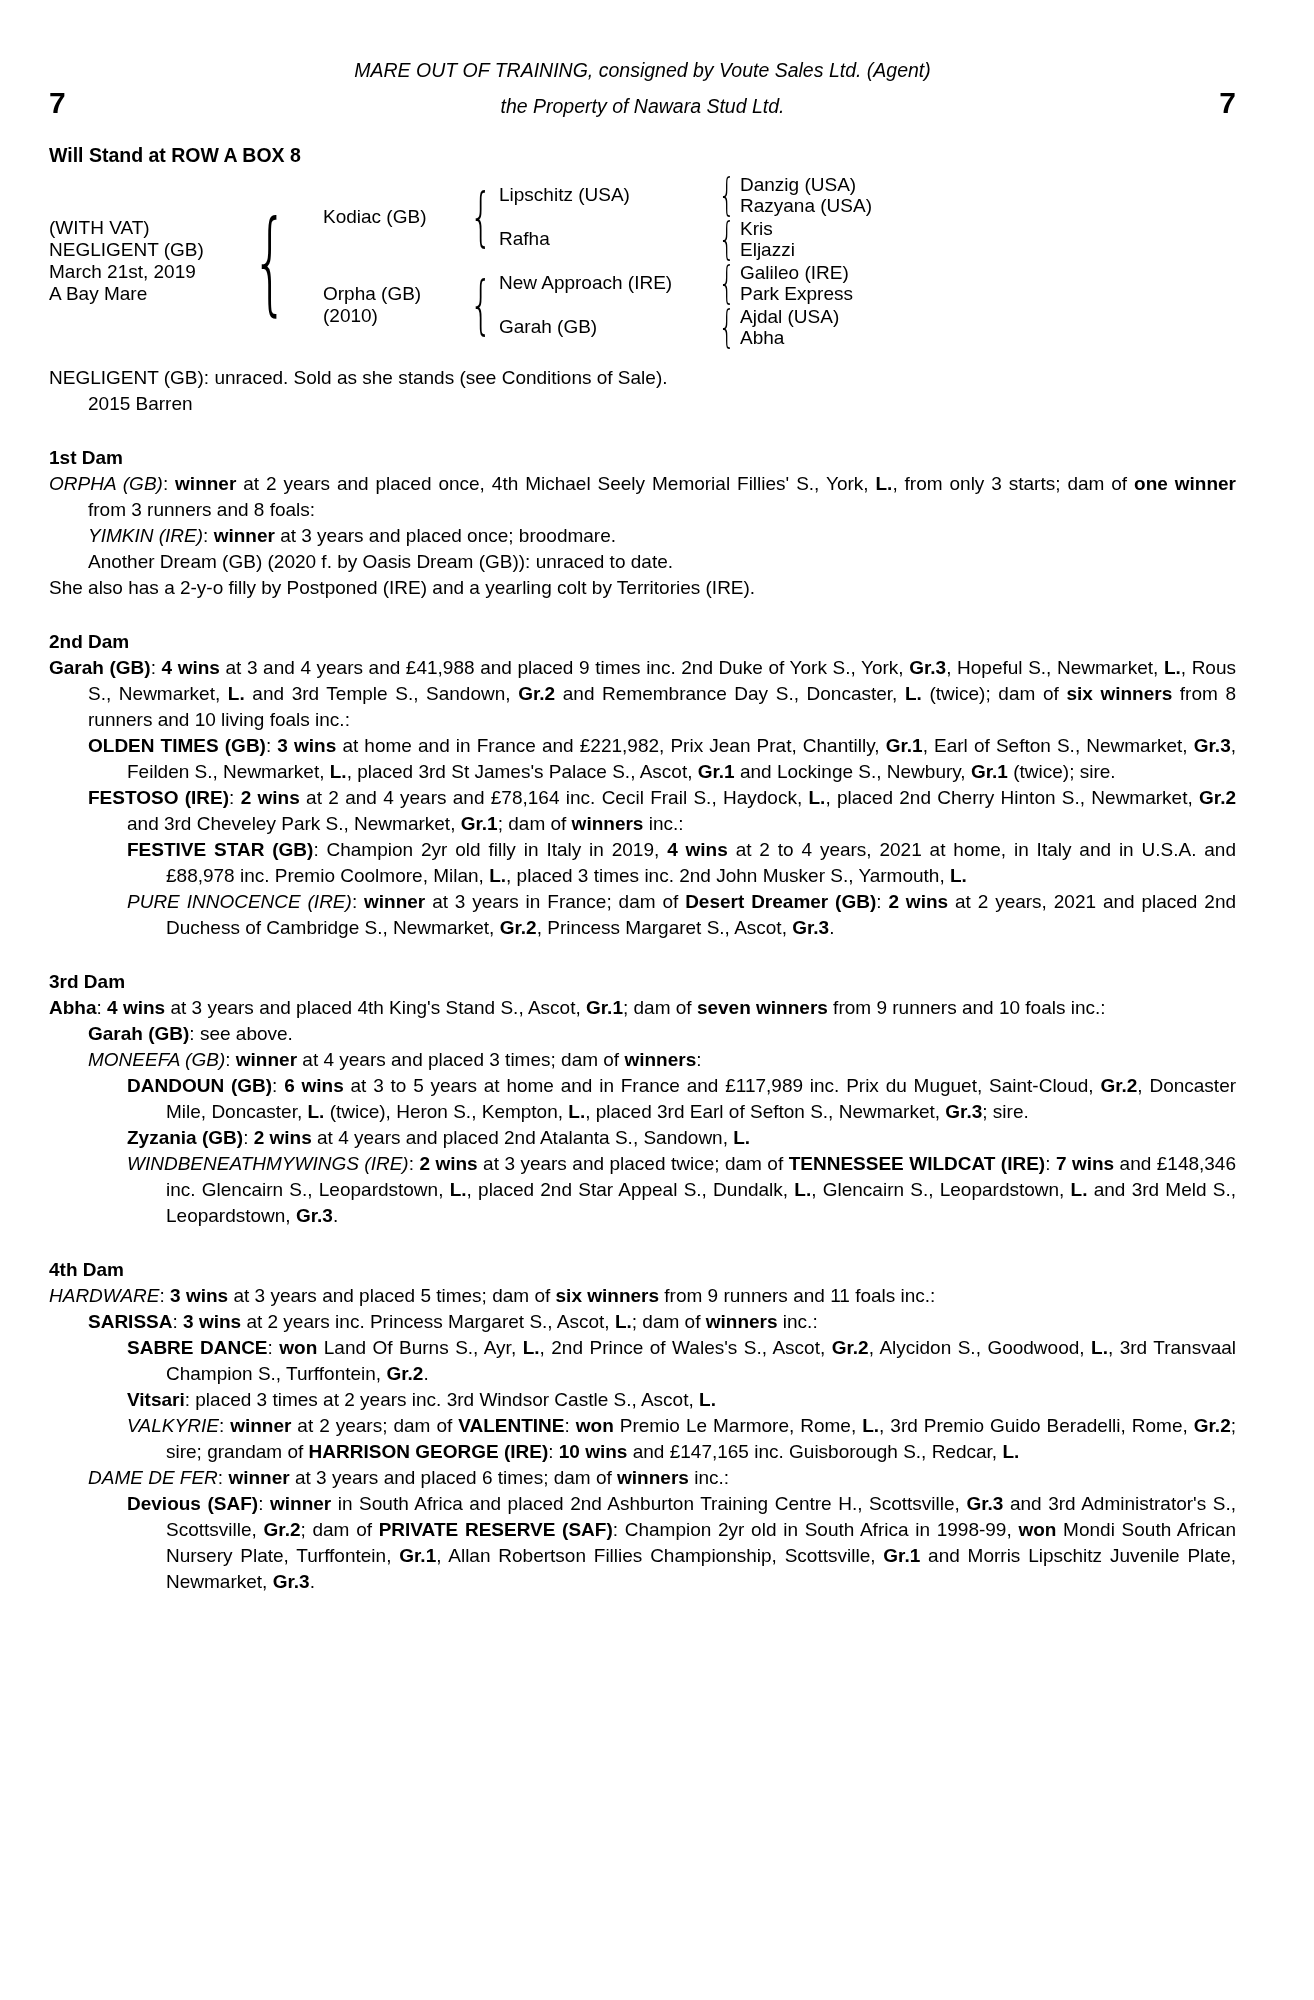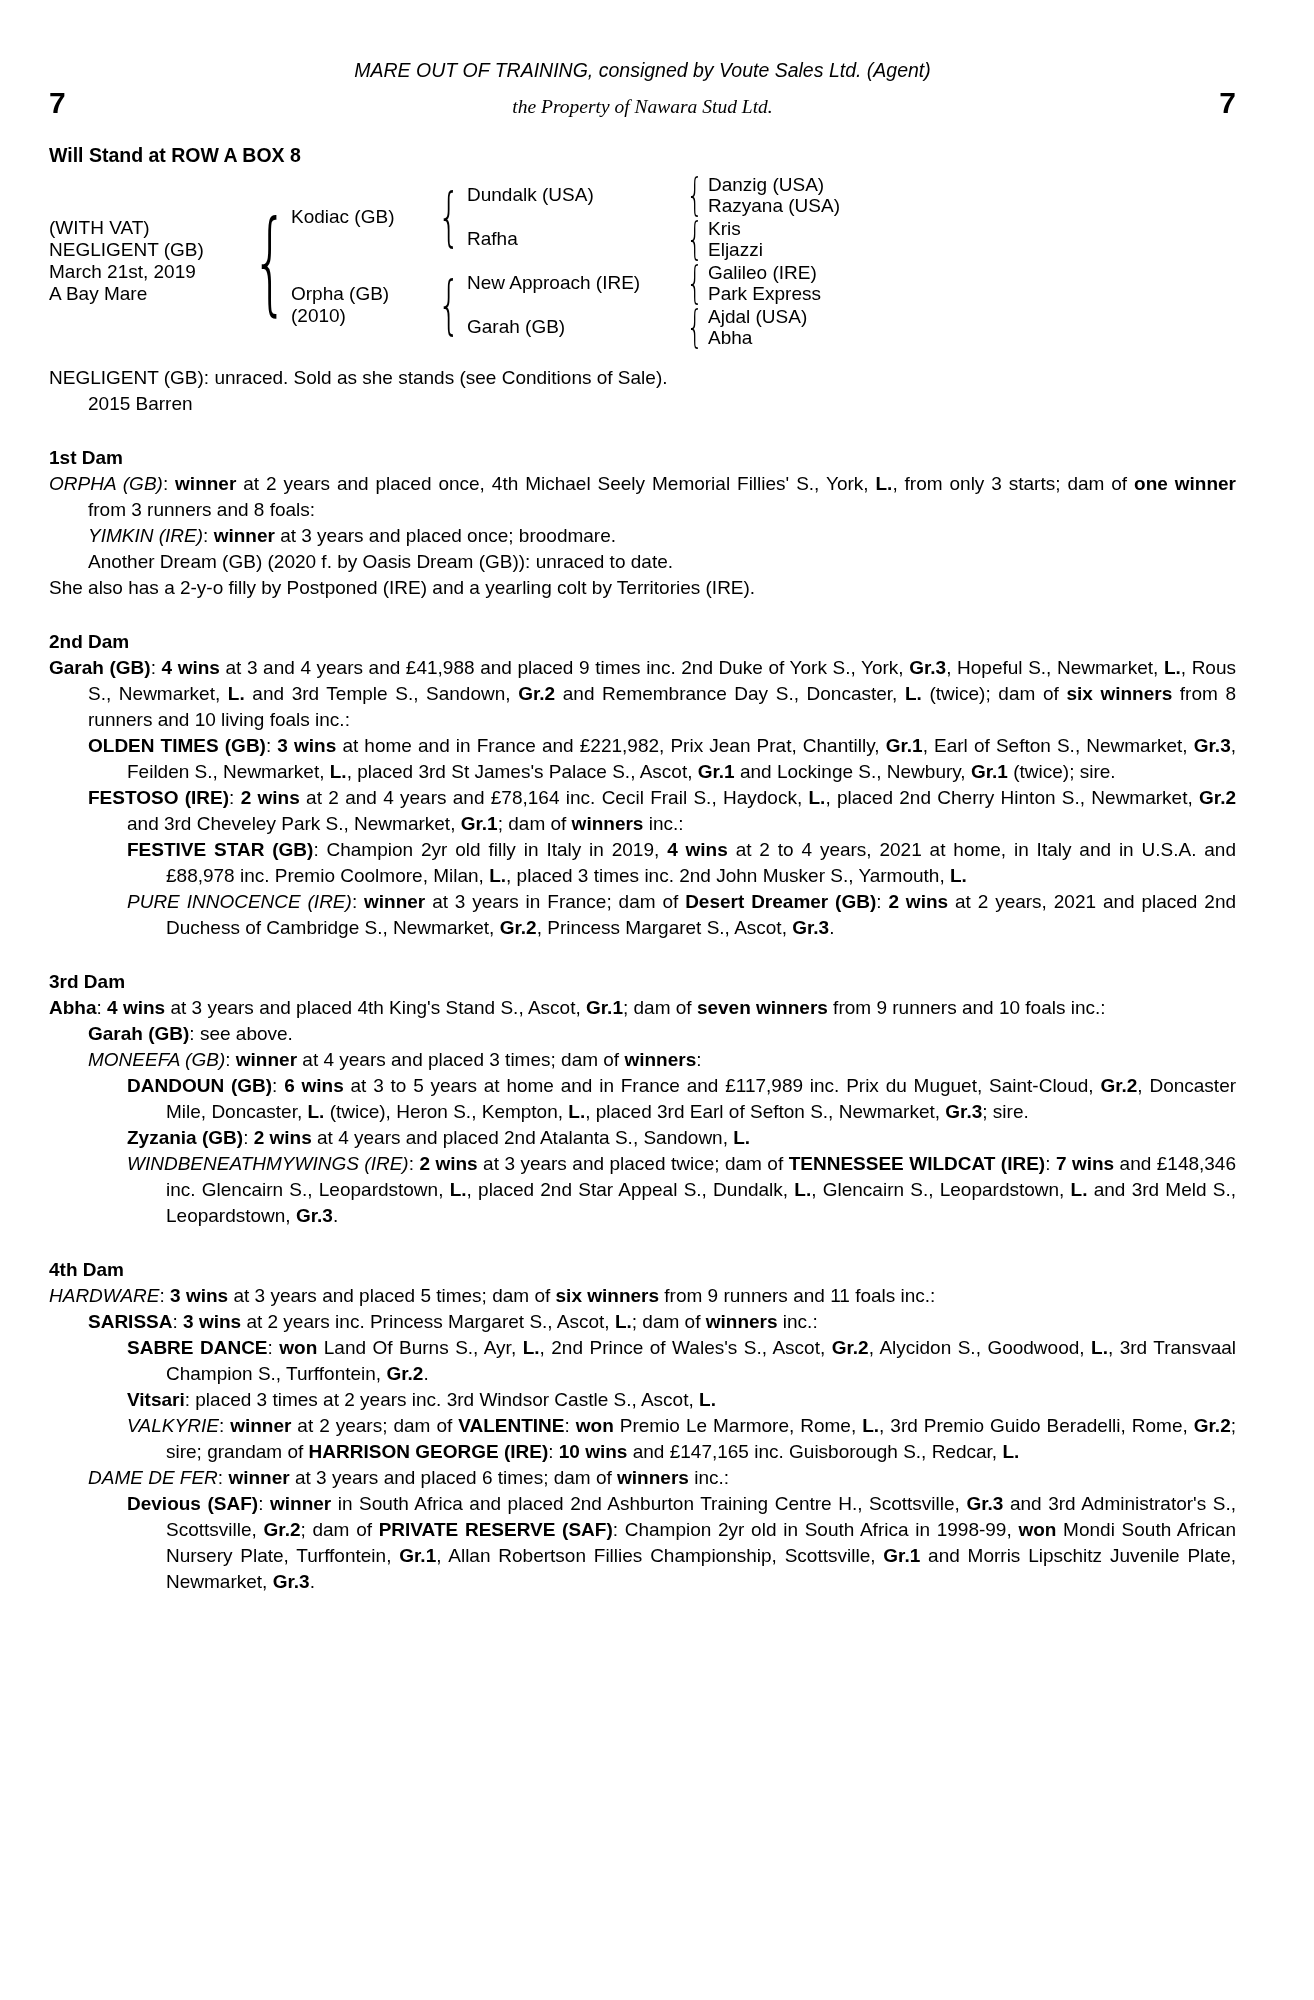--- a/index.html
+++ b/index.html
@@ -10,30 +10,30 @@
     font-family:"Liberation Sans","DejaVu Sans",sans-serif;
     font-size:19px;
   }
   .page { padding:58px 78px 0 49px; }
 
   
   .consign-line { text-align:center; font-style:italic; font-size:19.5px; line-height:24px; }
   .header-row { display:flex; align-items:baseline; margin-top:4px; }
   .lot-num { font-size:30px; font-weight:bold; width:70px; line-height:34px; }
   .lot-num.right { text-align:right; }
-  .property-line { flex:1; text-align:center; font-style:italic; font-size:19.5px;font-family:Liberation Serif, serif; }
+  .property-line { flex:1; text-align:center; font-style:italic; font-size:19.5px; }
   .stand-line { font-weight:bold; margin-top:24px; font-size:19.5px; }
 
   
   .pedigree { display:flex; align-items:center; margin-top:6px; }
   .ped-details { width:200px; line-height:22px; }
   .ped-details .pname { font-weight:normal; }
   .gen-unit { display:flex; align-items:center; }
   .gen1-col, .gen2-col, .gen3-col { display:flex; flex-direction:column; }
-  .gen1-name { width:140px; line-height:22px; }
+  .gen1-name { width:140px; line-height:22px;margin-left:32px; }
   .gen2-name { width:215px; line-height:22px; }
   .gen3-name { height:21.5px; line-height:21.5px; white-space:nowrap; }
   .brace {
     display:flex; align-items:center; justify-content:center;
     font-family:"DejaVu Sans",sans-serif; font-weight:300;
     line-height:1; overflow:visible;
   }
   .brace-big   { width:42px; font-size:112px; transform:scaleX(.5); }
   .brace-med   { width:36px; font-size:64px;  transform:scaleX(.55); }
   .brace-small { width:26px; font-size:44px;  transform:scaleX(.6); }
@@ -76,21 +76,21 @@
     <div class="brace brace-big">{</div>
 
     <div class="gen1-col">
 
       <div class="gen-unit">
         <div class="gen1-name">Kodiac (GB)</div>
         <div class="brace brace-med">{</div>
         <div class="gen2-col">
 
           <div class="gen-unit">
-            <div class="gen2-name">Dundalk (USA)</div>
+            <div class="gen2-name">Lipschitz (USA)</div>
             <div class="brace brace-small">{</div>
             <div class="gen3-col">
               <div class="gen3-name">Danzig (USA)</div>
               <div class="gen3-name">Razyana (USA)</div>
             </div>
           </div>
 
           <div class="gen-unit">
             <div class="gen2-name">Rafha</div>
             <div class="brace brace-small">{</div>

